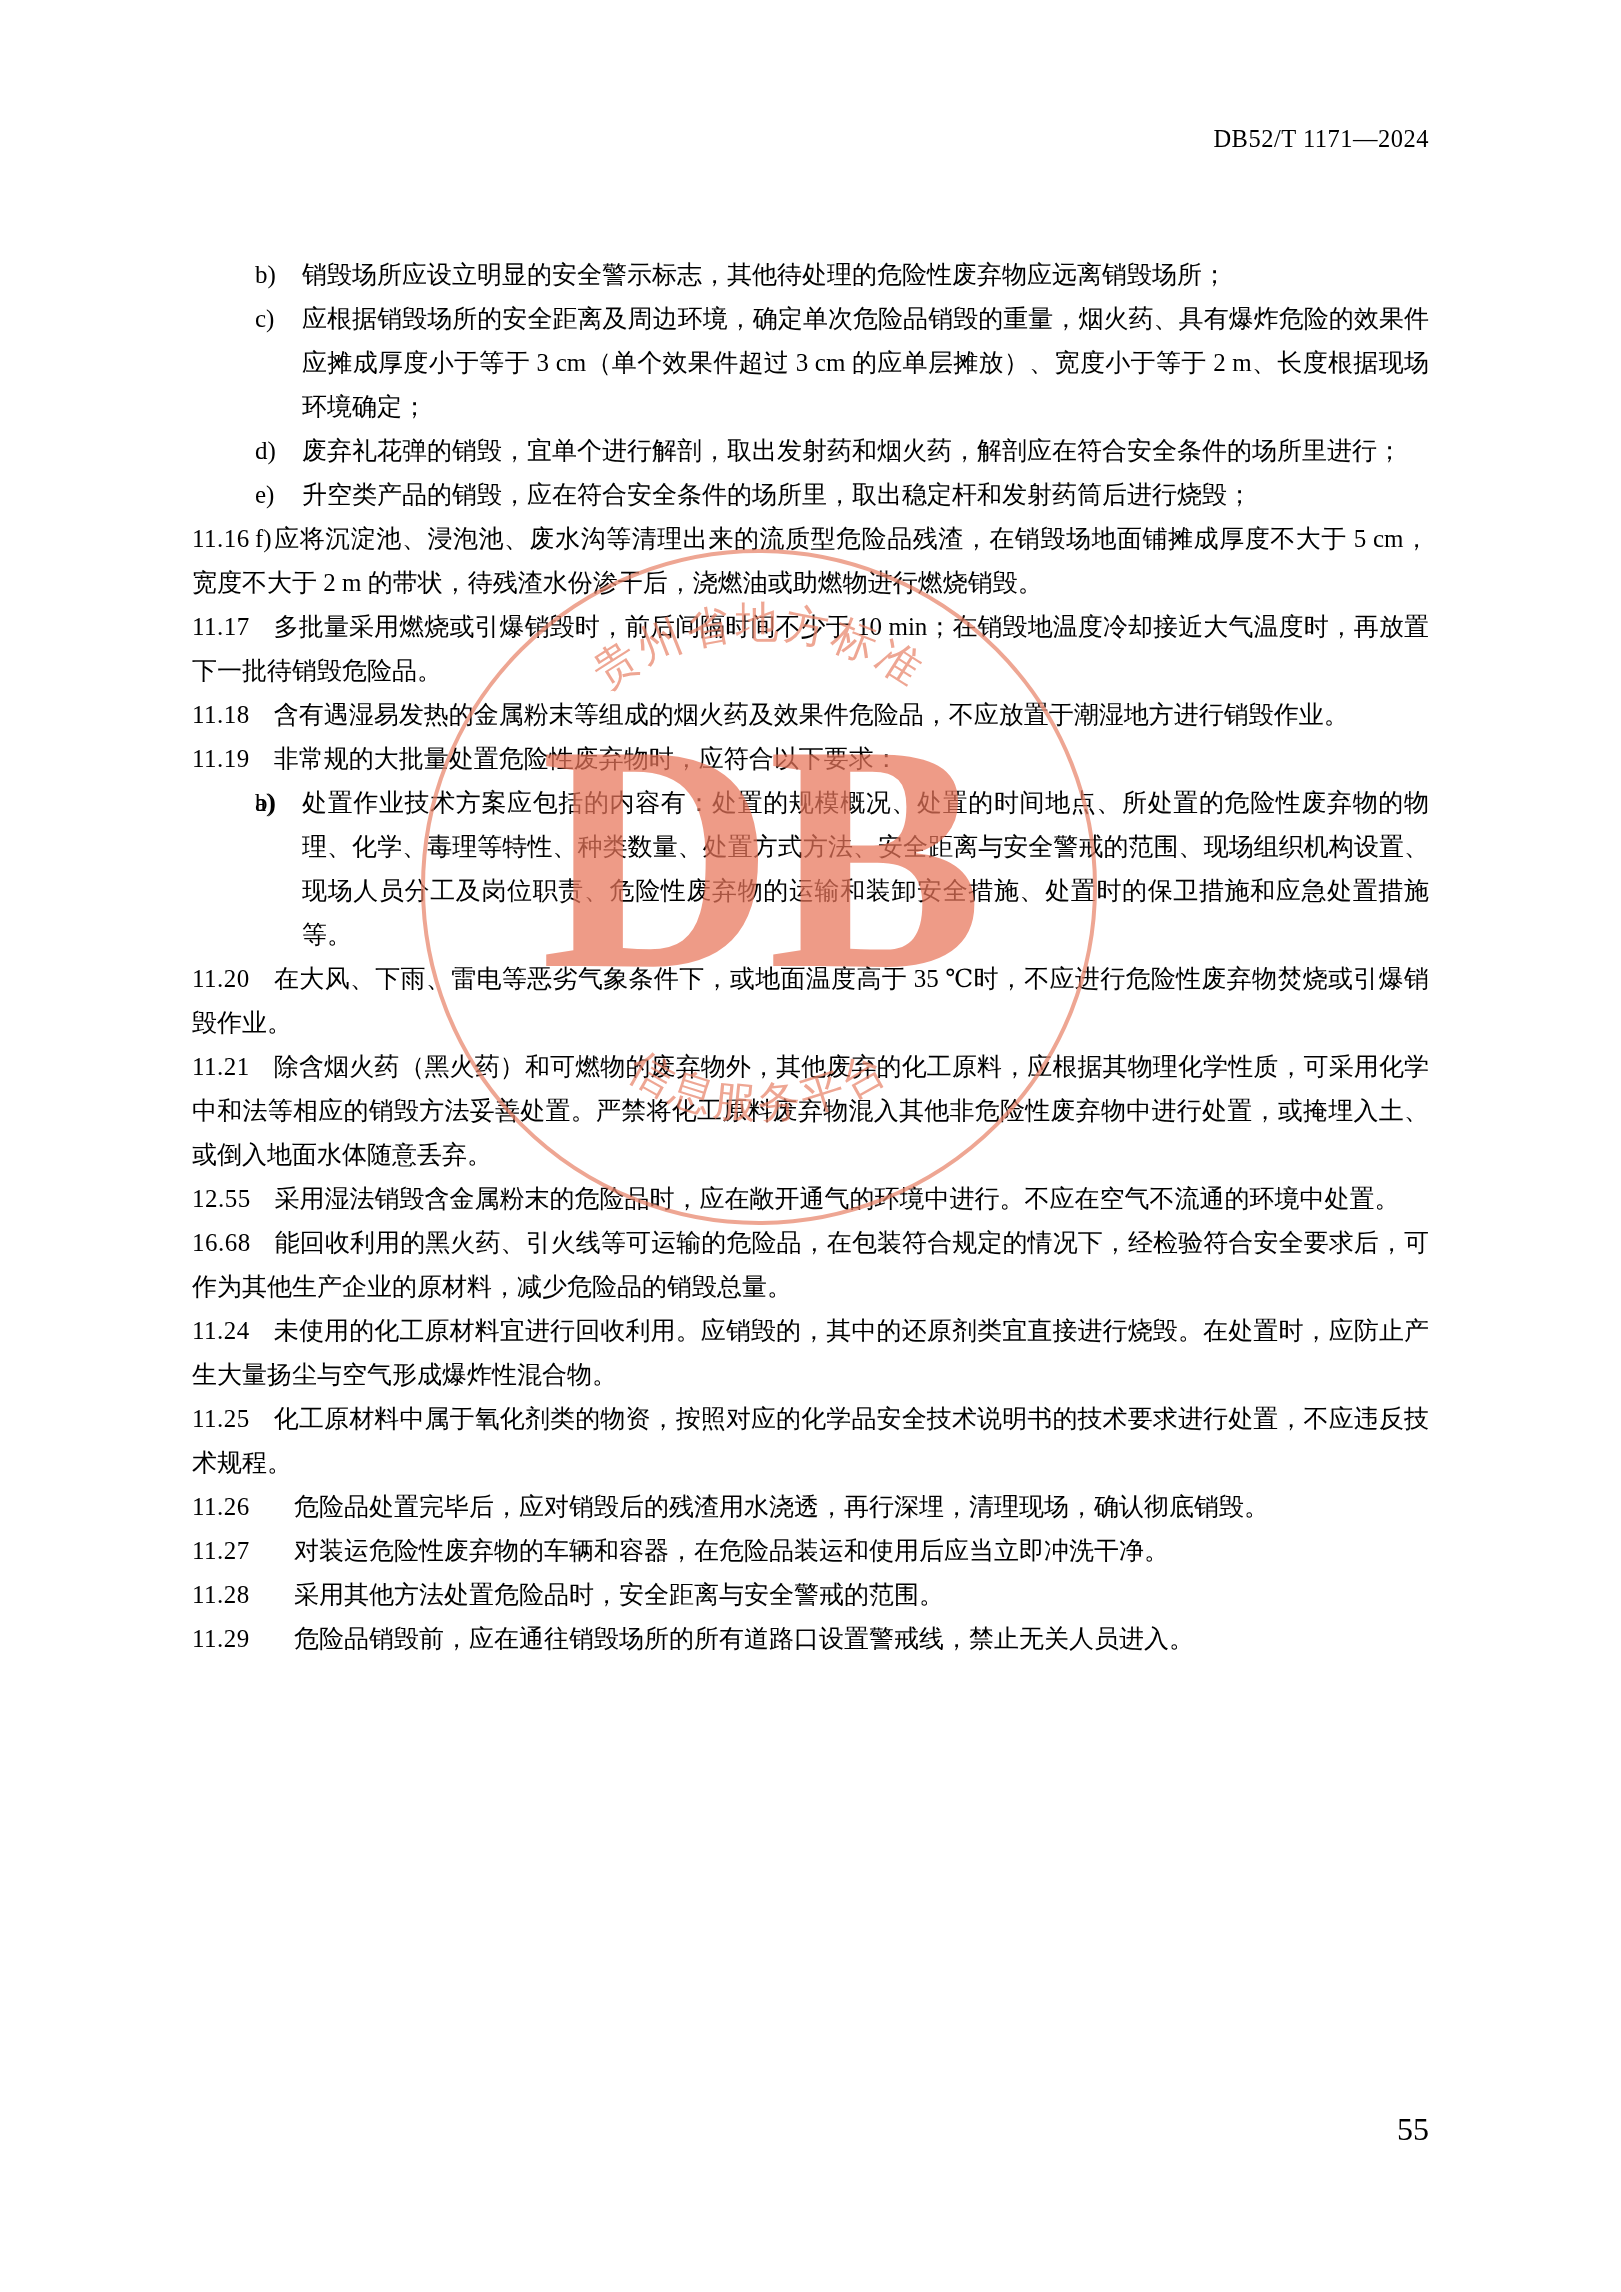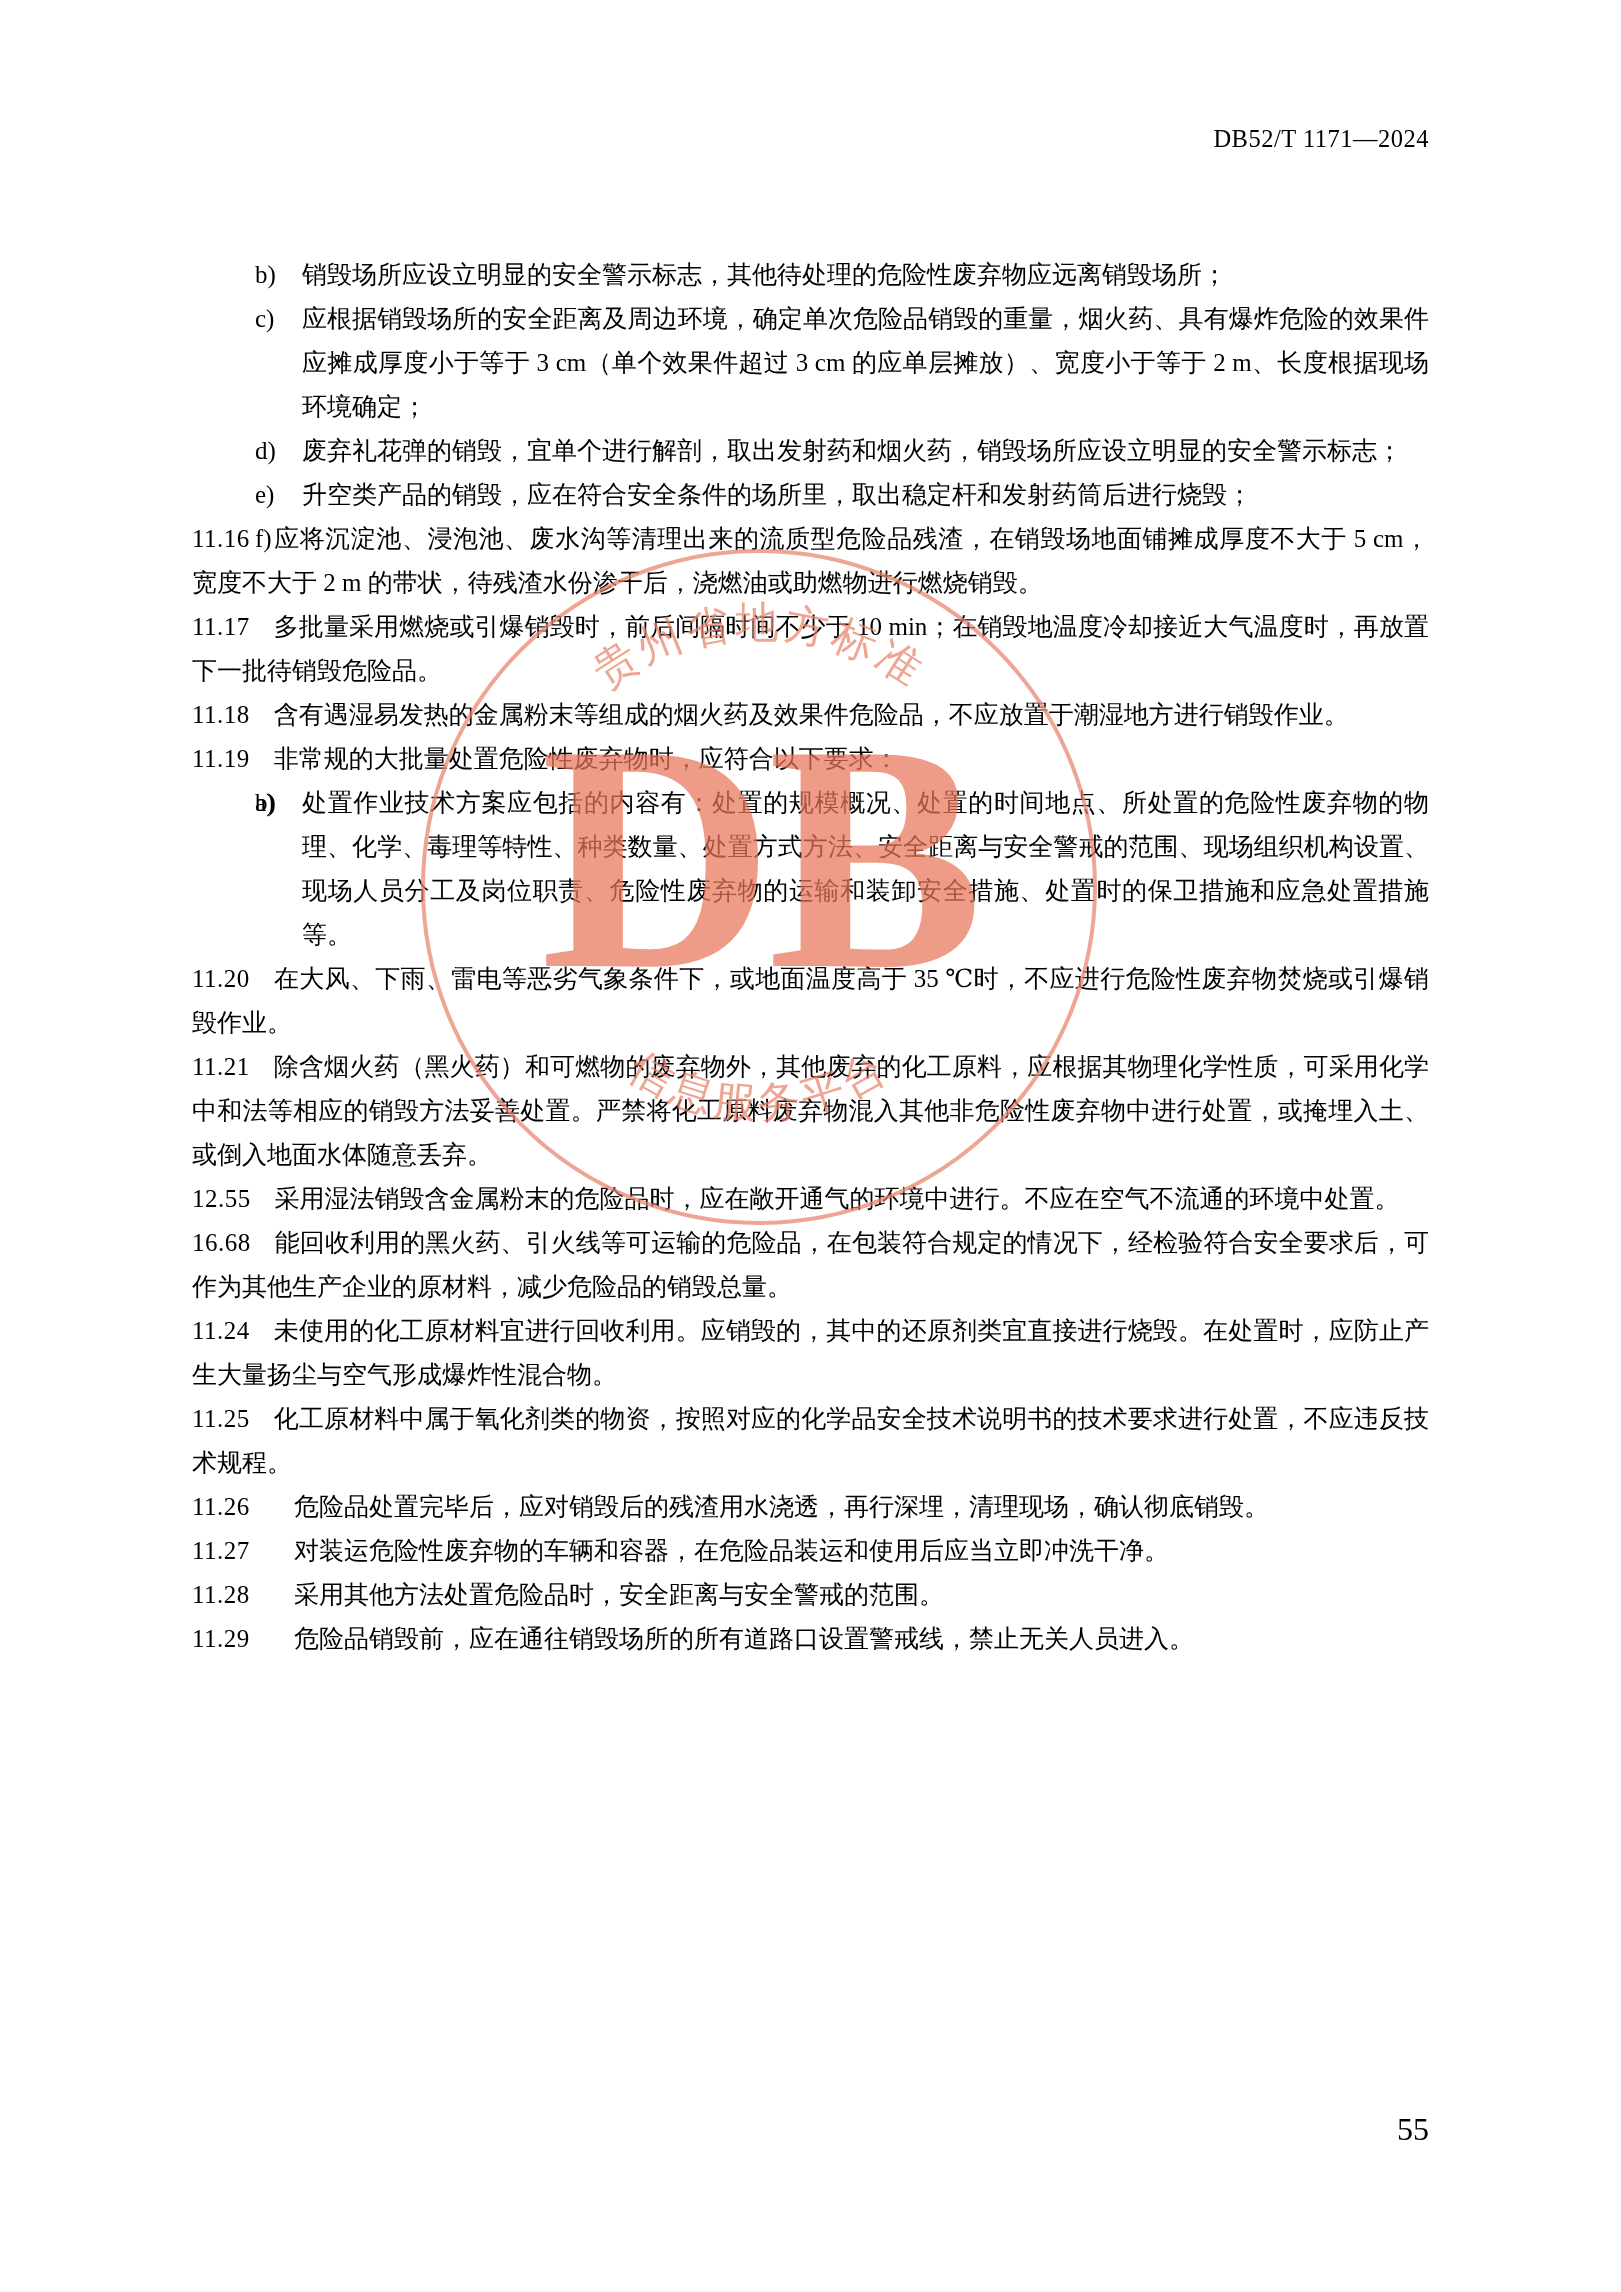--- a/index.html
+++ b/index.html
@@ -157,21 +157,21 @@
       <p class="lettered">
         <span class="marker">b)</span>
         <span>销毁场所应设立明显的安全警示标志，其他待处理的危险性废弃物应远离销毁场所；</span>
       </p>
       <p class="lettered">
         <span class="marker">c)</span>
         <span>应根据销毁场所的安全距离及周边环境，确定单次危险品销毁的重量，烟火药、具有爆炸危险的效果件应摊成厚度小于等于 3 cm（单个效果件超过 3 cm 的应单层摊放）、宽度小于等于 2 m、长度根据现场环境确定；</span>
       </p>
       <p class="lettered">
         <span class="marker">d)</span>
-        <span>废弃礼花弹的销毁，宜单个进行解剖，取出发射药和烟火药，销毁场所应设立明显的安全警示标志；</span>
+        <span>废弃礼花弹的销毁，宜单个进行解剖，取出发射药和烟火药，解剖应在符合安全条件的场所里进行；</span>
       </p>
       <p class="lettered">
         <span class="marker">e)</span>
         <span>升空类产品的销毁，应在符合安全条件的场所里，取出稳定杆和发射药筒后进行烧毁；</span>
       </p>
       <p class="lettered">
         <span class="marker">f)</span>
       </p>
     </div>
 

